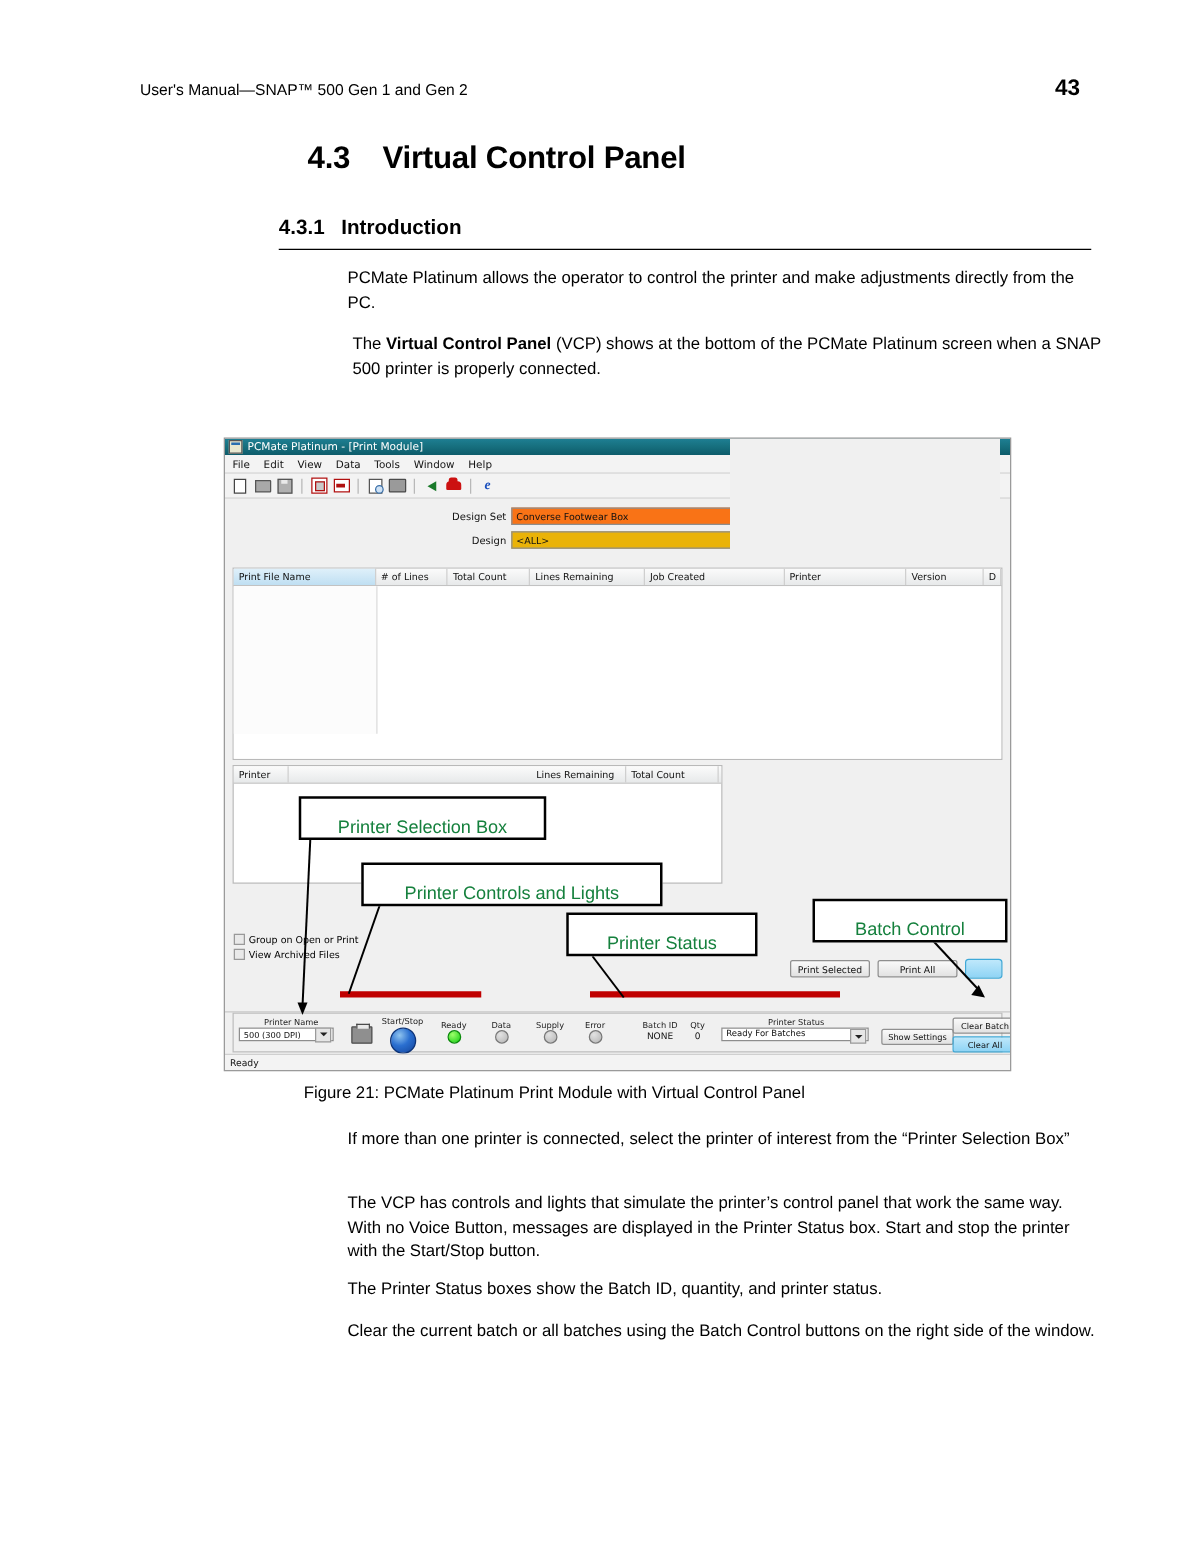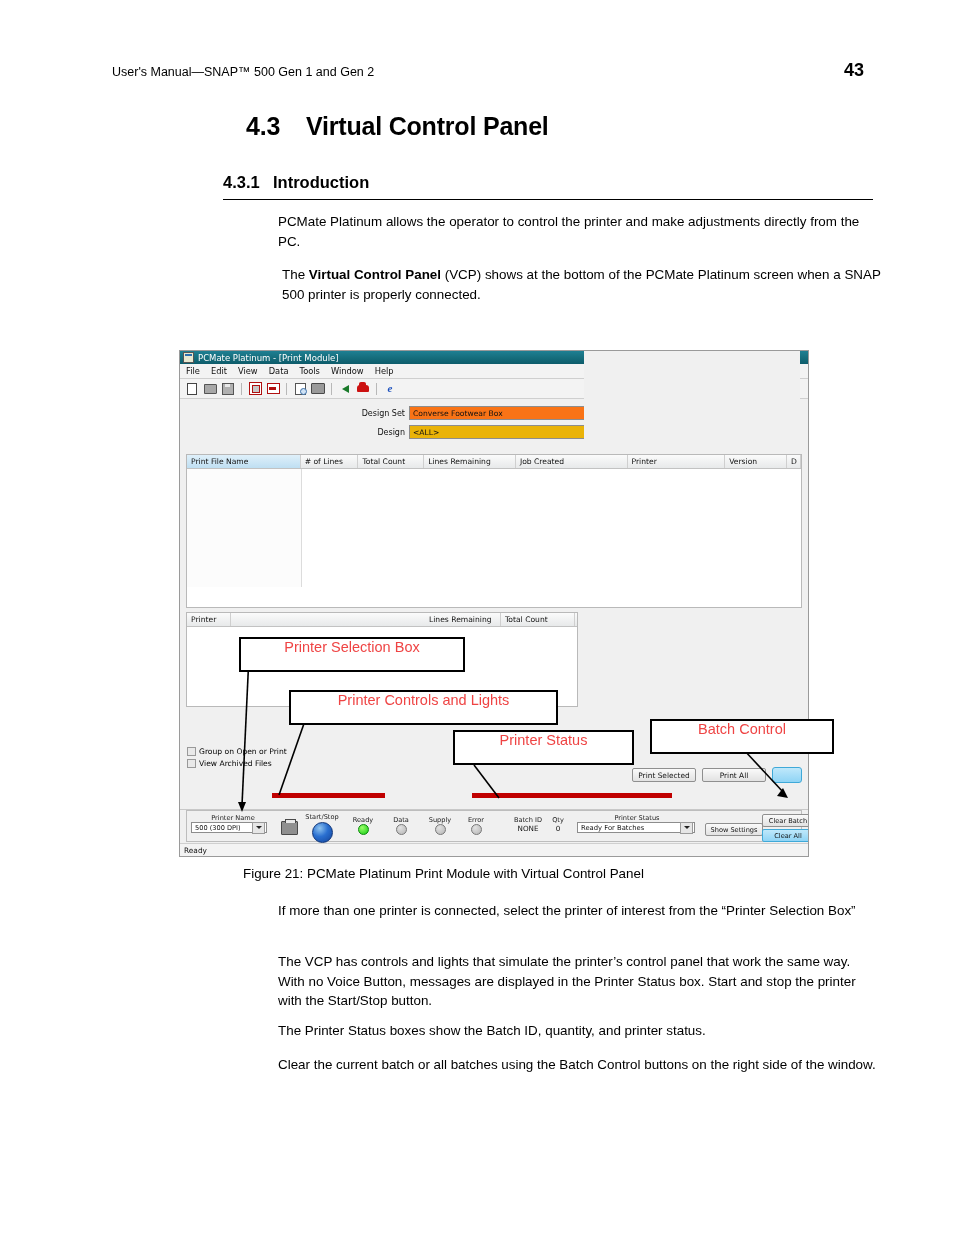--- a/index.html
+++ b/index.html
@@ -130,38 +130,38 @@
     border-radius:1px;position:relative;}
   .printer-glyph:after{content:"";position:absolute;left:3px;top:-3px;width:9px;height:3px;
     background:#e8e8e8;border:1px solid #4a4a4a;border-bottom:none;}
   .startstop{width:19px;height:19px;border-radius:50%;
     background:radial-gradient(circle at 35% 28%,#8fc4ef 0%,#2a6fd0 45%,#13439a 100%);
     border:1px solid #0d3377;}
   .lamp{width:9px;height:9px;border-radius:50%;border:1px solid #777;margin:0 auto;}
   .lamp.on{background:radial-gradient(circle at 35% 30%,#9cff6a,#12cc12);border-color:#0a8a0a;}
   .lamp.off{background:radial-gradient(circle at 35% 30%,#e2e2e2,#b4b4b4);}
   .statsel{width:118px;height:11px;background:#fff;border:1px solid #8d8d8d;
-    display:flex;align-items:center;justify-content:space-between;padding:0 1px 0 3px;box-sizing:border-box;}
+    display:flex;justify-content:space-between;padding:0 1px 0 3px;box-sizing:border-box;}
   .statsel .dsel-val{font-size:6.8px;}
   .vbtn{height:11px;background:linear-gradient(180deg,#fafafa,#e2e2e2);
     border:1px solid #8f8f8f;border-radius:2px;font-size:6.6px;color:#111;
     display:flex;align-items:center;justify-content:center;padding:0 4px;}
   .vbtn.blue{background:linear-gradient(180deg,#bfe8fb,#8fd4f5);border-color:#3fa9d8;}
 
   .statusbar{position:absolute;left:0;bottom:0;width:100%;height:12px;background:#f3f3f3;
     border-top:1px solid #cfcfcf;display:flex;align-items:center;padding-left:4px;}
   .statusbar span{font-size:7.4px;color:#111;}
 
   
   .redbar{position:absolute;height:5px;background:#c00000;}
 
   
   .callout{position:absolute;background:#fff;border:2px solid #000;
-    font-family:"Liberation Sans",sans-serif;font-size:14.5px;color:#ef4444;
-    display:flex;align-items:flex-start;justify-content:center;padding:0 26px;z-index:20;}
+    font-family:"Liberation Sans",sans-serif;font-size:14.5px;color:#15803d;
+    display:flex;align-items:flex-end;justify-content:center;padding:0 12px;z-index:20;}
   .leader{position:absolute;z-index:19;}
 </style>
 </head>
 <body>
 
 <div class="page">
 
   <div class="runhead">
     <div class="runhead-text">User's Manual—SNAP™ 500 Gen 1 and Gen 2</div>
     <div class="runhead-page">43</div>

